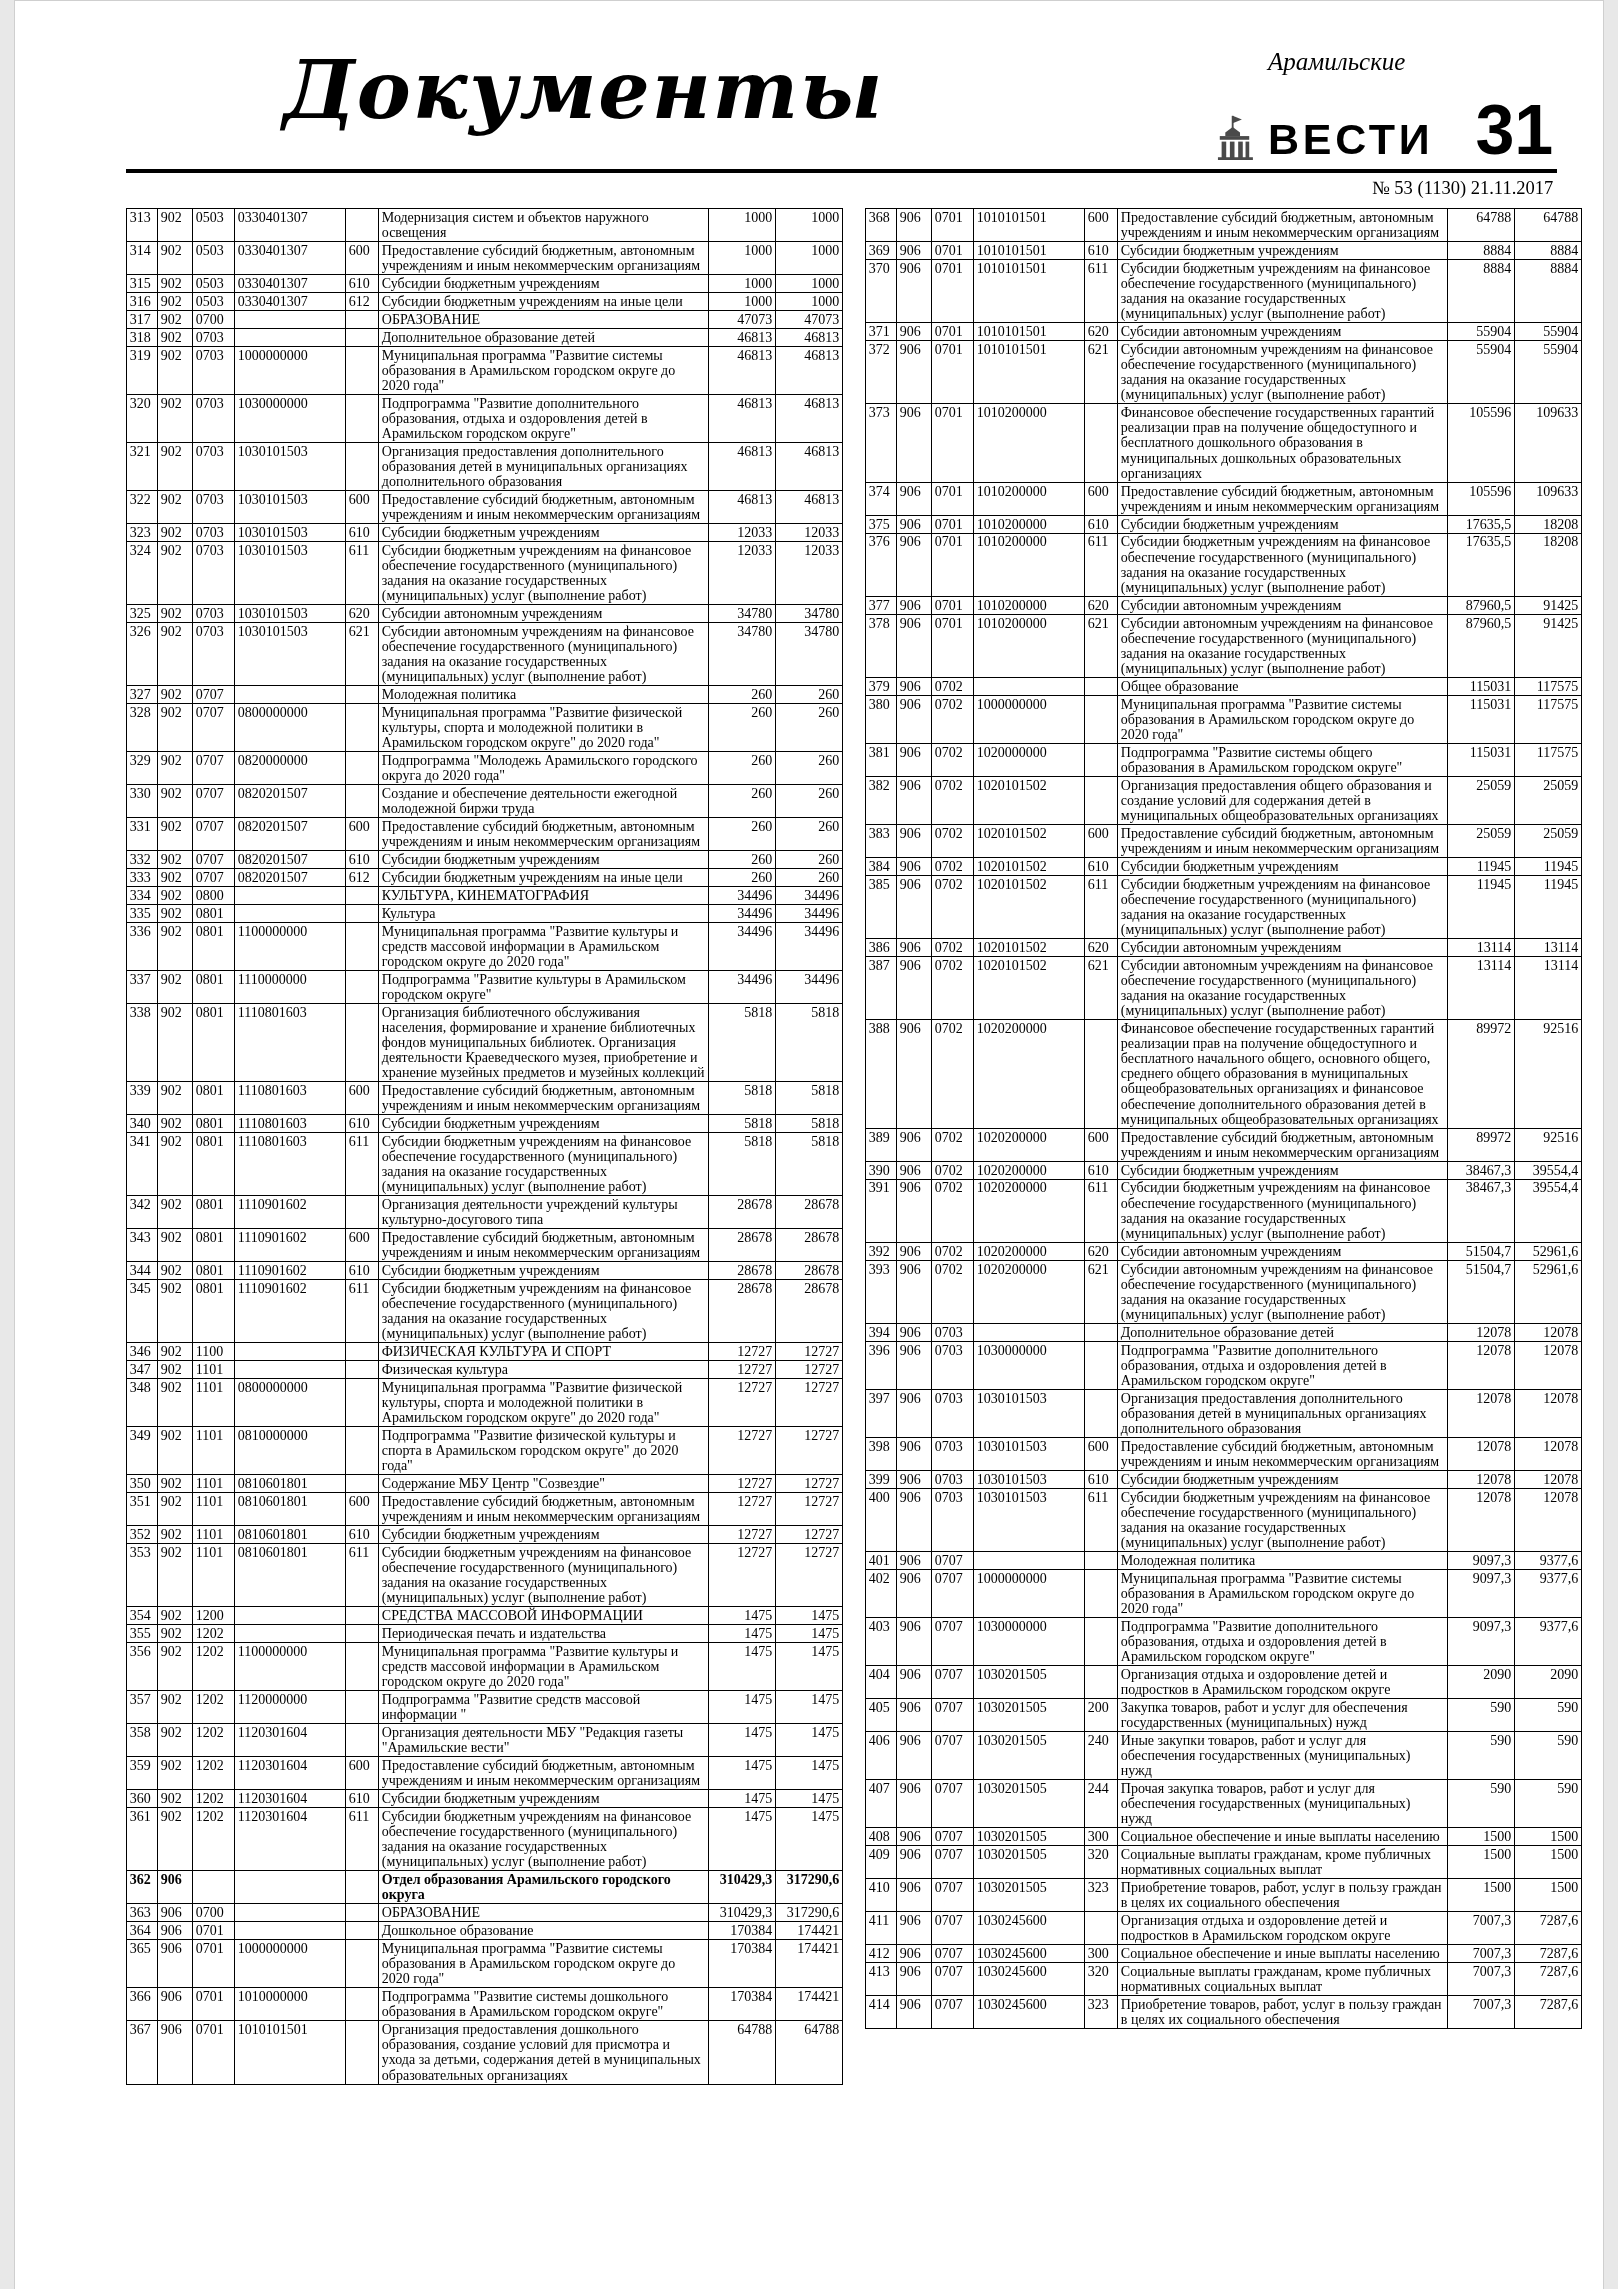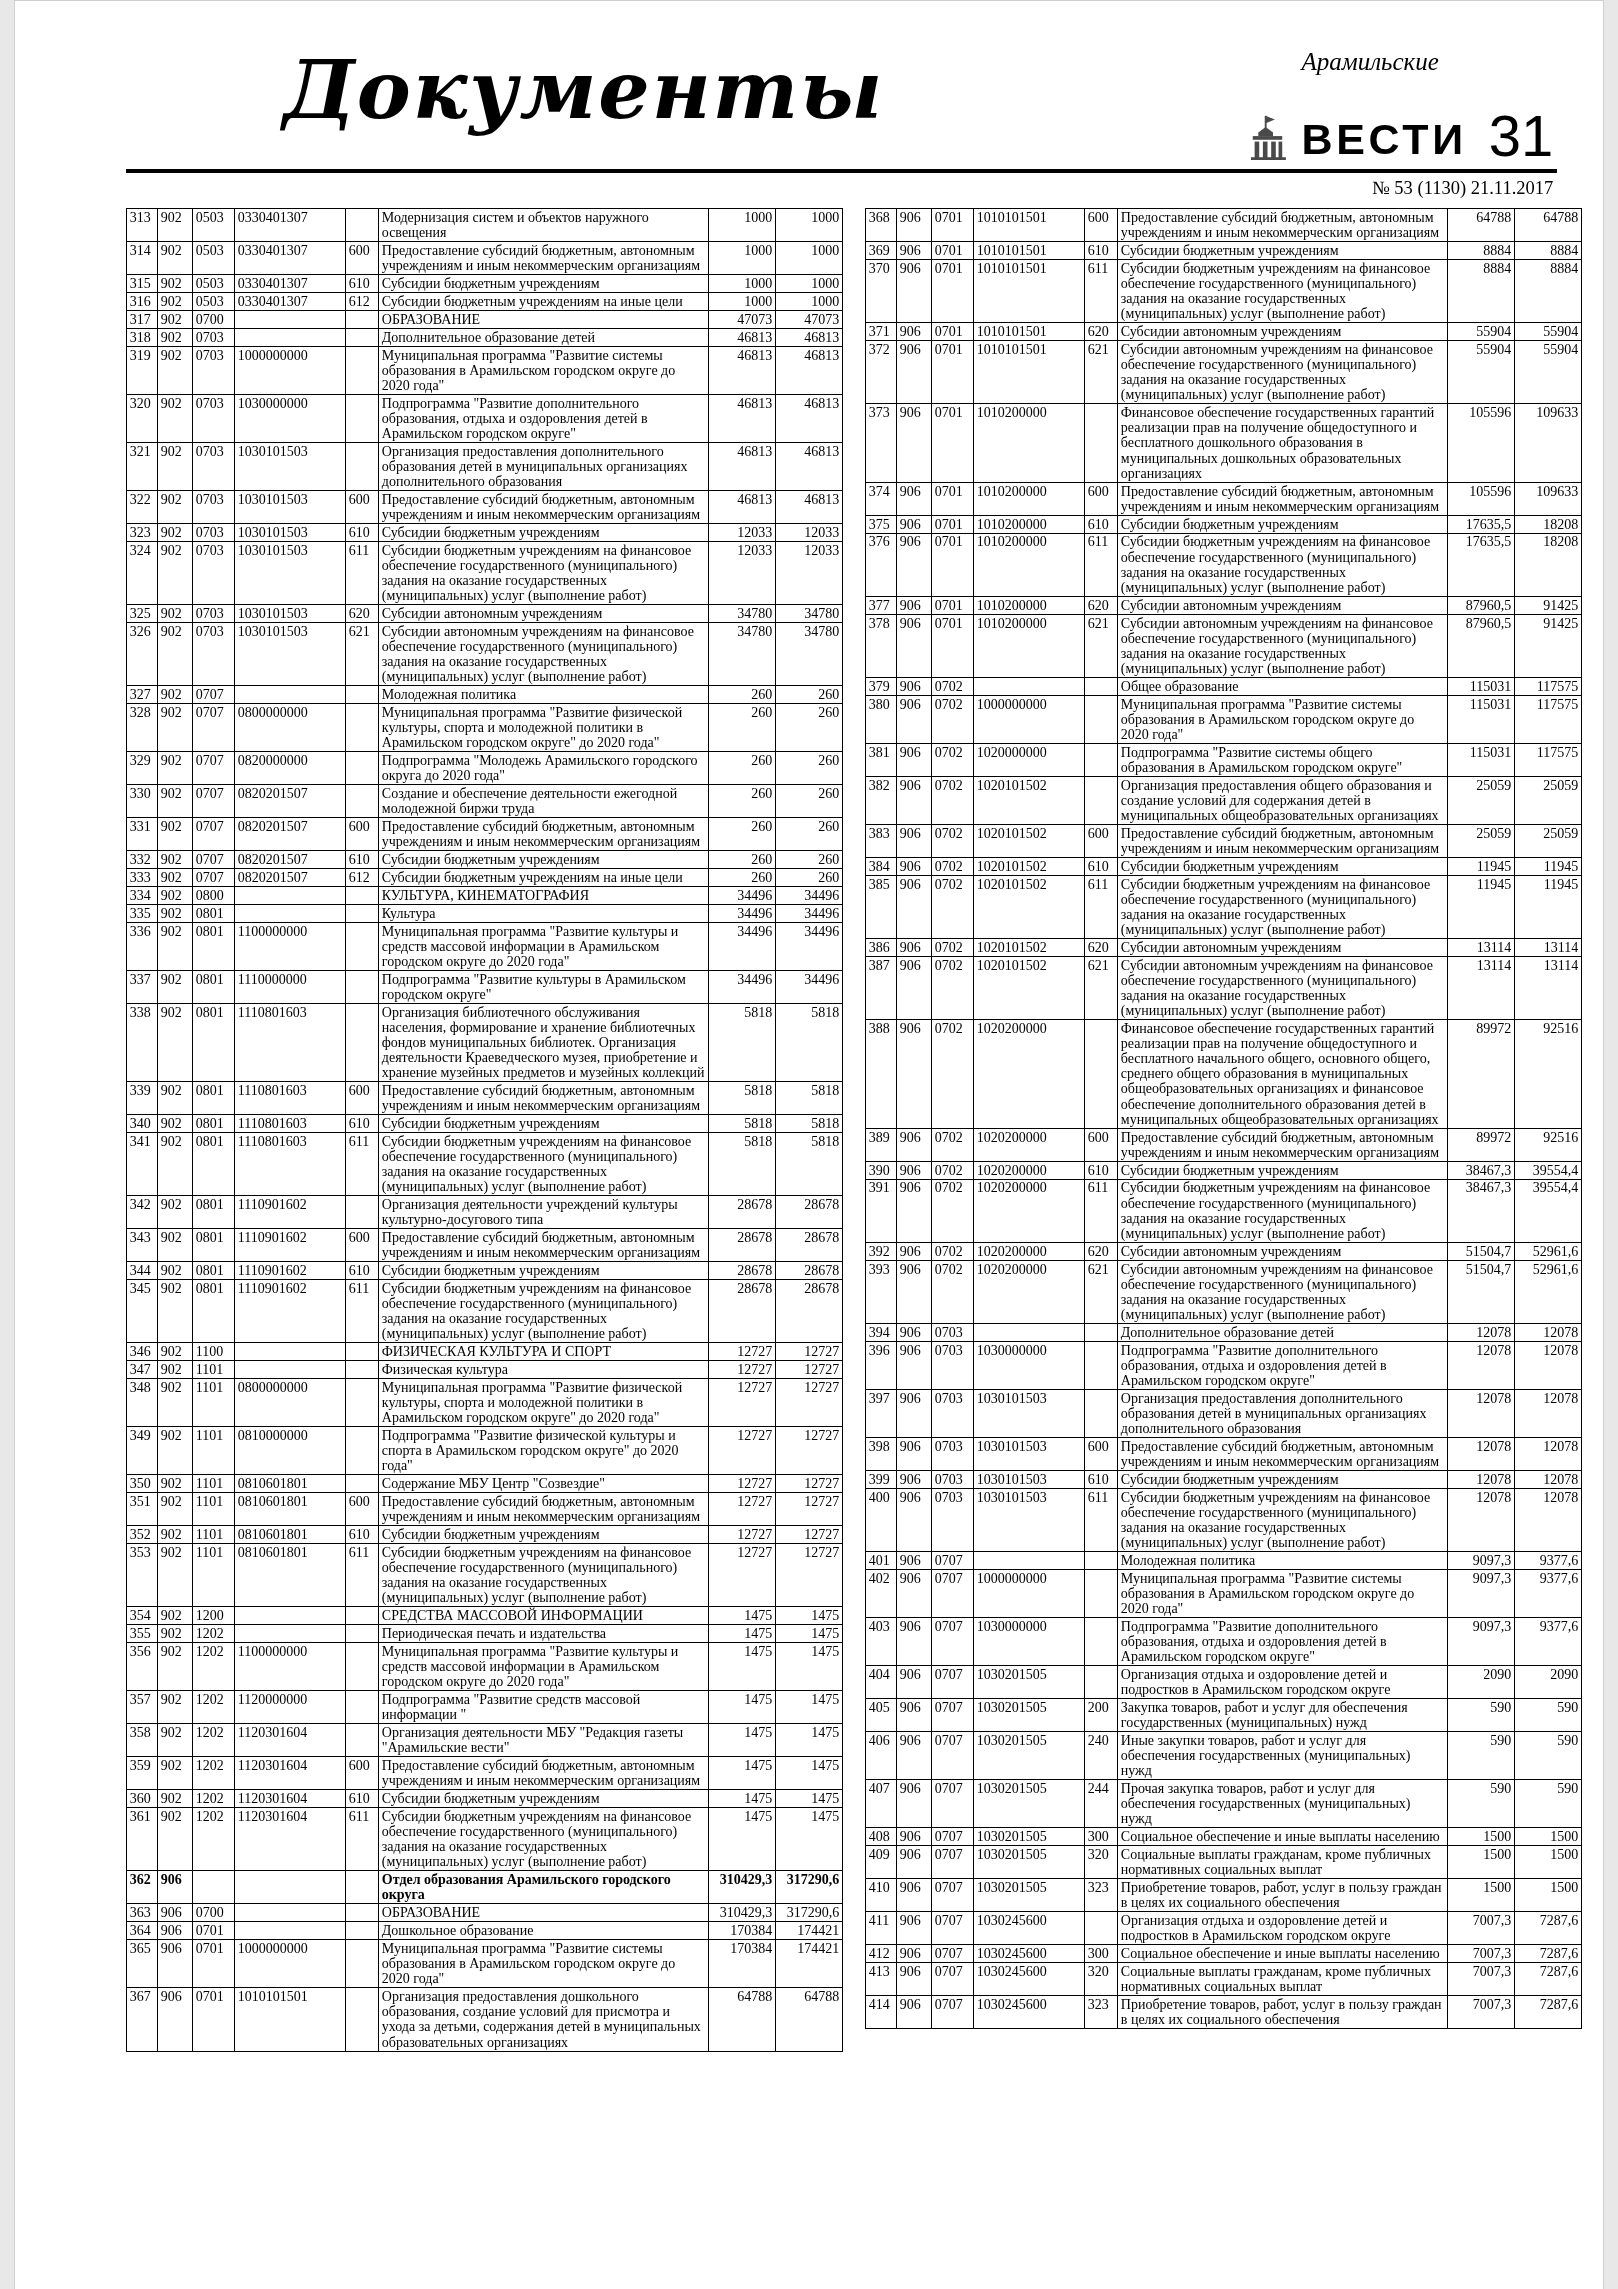--- a/index.html
+++ b/index.html
@@ -17,22 +17,22 @@
   }
   .brand { display:flex; align-items:flex-end; gap:13px; padding-right:3.7px;text-align:right; }
   .emblem { width:41px; height:46px; display:block; }
   .brand-names { display:flex; flex-direction:column; align-items:flex-start; }
   .brand-top { font-style:italic; font-size:25px; line-height:1.05; }
   .brand-bottom {
     font-family:"Liberation Sans","DejaVu Sans",sans-serif; font-weight:bold;
     font-size:43px; letter-spacing:3.7px; line-height:0.95;margin-top:44px;
   }
   .page-num {
-    font-family:"Liberation Sans","DejaVu Sans",sans-serif; font-weight:normal;
-    font-size:58px; line-height:0.85; margin-left:9px;
+    font-family:"Liberation Sans","DejaVu Sans",sans-serif; font-weight:bold;
+    font-size:70px; line-height:0.85; margin-left:29px;
   }
   .rule { border-top:4.6px solid #000; margin-top:9.2px; }
   .issue-line { text-align:right; font-size:18.5px; font-weight:normal; padding:4.6px 3.7px 9.2px 0; }
   
   .cols { display:flex; gap:22px; align-items:flex-start; }
   table.budget {
     border-collapse:collapse; width:718px; table-layout:fixed;
     font-size:14px; line-height:1.08;
   }
   table.budget td { border:0.9px solid #000; vertical-align:top; padding:0.9px 2.8px; overflow:hidden; }
@@ -613,20 +613,30 @@
             <td class="c-num">365</td>
             <td class="c-code">906</td>
             <td class="c-code">0701</td>
             <td class="c-target">1000000000</td>
             <td class="c-code"></td>
             <td class="c-name">Муниципальная программа "Развитие системы образования в Арамильском городском округе до 2020 года"</td>
             <td class="c-amt">170384</td>
             <td class="c-amt">174421</td>
           </tr>
           <tr>
+            <td class="c-num">366</td>
+            <td class="c-code">906</td>
+            <td class="c-code">0701</td>
+            <td class="c-target">1010000000</td>
+            <td class="c-code"></td>
+            <td class="c-name">Подпрограмма "Развитие системы дошкольного образования в Арамильском городском округе"</td>
+            <td class="c-amt">170384</td>
+            <td class="c-amt">174421</td>
+          </tr>
+          <tr>
             <td class="c-num">367</td>
             <td class="c-code">906</td>
             <td class="c-code">0701</td>
             <td class="c-target">1010101501</td>
             <td class="c-code"></td>
             <td class="c-name">Организация предоставления дошкольного образования, создание условий для присмотра и ухода за детьми, содержания детей в муниципальных образовательных организациях</td>
             <td class="c-amt">64788</td>
             <td class="c-amt">64788</td>
           </tr>
         </tbody>

